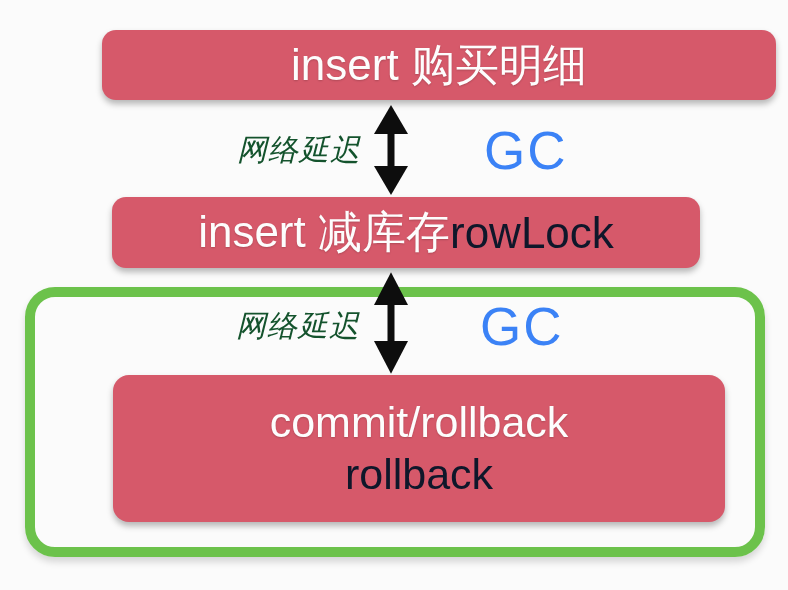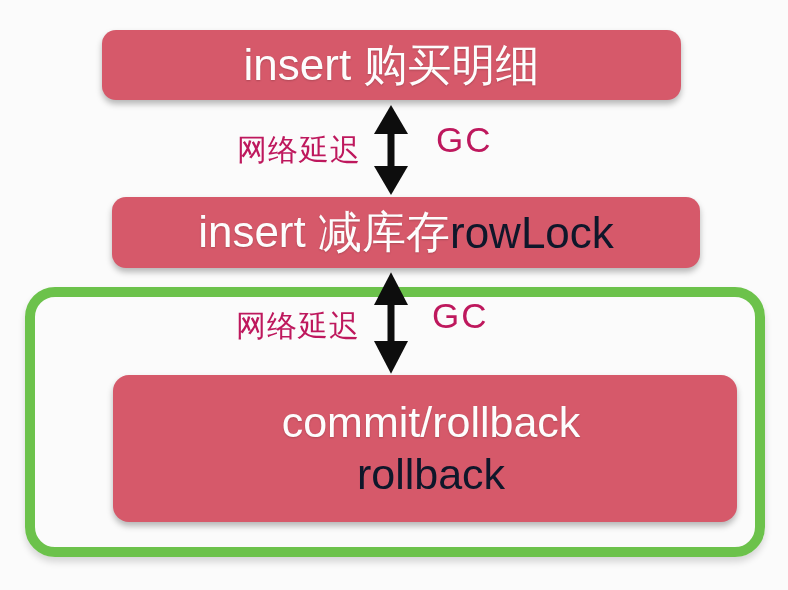--- a/index.html
+++ b/index.html
@@ -22,38 +22,37 @@
     box-shadow: 0 4px 6px rgba(0,0,0,0.28);
     display: flex;
     align-items: center;
     justify-content: center;
     color: #fdfdfd;
     text-shadow: 0 1px 2px rgba(0,0,0,0.18);
     white-space: nowrap;
   }
   .node-insert {
     left: 102px; top: 30px;
-    width: 579px; height: 70px;
+    width: 674px; height: 70px;
     font-size: 44px;
   }
   .node-update {
     left: 112px; top: 197px;
     width: 588px; height: 71px;
     font-size: 44px;
   }
   .node-commit {
     left: 113px; top: 375px;
     width: 612px; height: 147px;
     border-radius: 16px;
     flex-direction: column;
     justify-content: center;
     gap: 3px;
     font-size: 43px;
     z-index: 3;
-    padding-left: 12px;
   }
   .lock-text {
     color: #0f172a;
     text-shadow: none;
   }
   .group-outline {
     position: absolute;
     left: 25px; top: 287px;
     width: 740px; height: 270px;
     box-sizing: border-box;
@@ -64,35 +63,37 @@
     z-index: 1;
   }
   .arrow {
     position: absolute;
     z-index: 2;
   }
   .arrow-top { left: 369px; top: 104px; }
   .arrow-bottom { left: 369px; top: 271px; }
   .delay-label {
     position: absolute;
-    color: #be185d;
+    color: #14532d;
     font-size: 30px;
     letter-spacing: 1px;
     white-space: nowrap;
     z-index: 2;
+    font-style: italic;
   }
   .delay-top { left: 237px; top: 130px; }
   .delay-bottom { left: 236px; top: 306px; }
   .gc-label {
     position: absolute;
-    color: #be185d;
-    font-size: 35px;
+    color: #3b82f6;
+    font-size: 53px;
     letter-spacing: 2px;
     white-space: nowrap;
     z-index: 2;
+    margin-left: 48px;
   }
   .gc-top { left: 436px; top: 120px; }
   .gc-bottom { left: 432px; top: 296px; }
 </style>
 </head>
 <body>
 
 <div class="canvas">
 
   <div class="node node-insert">

